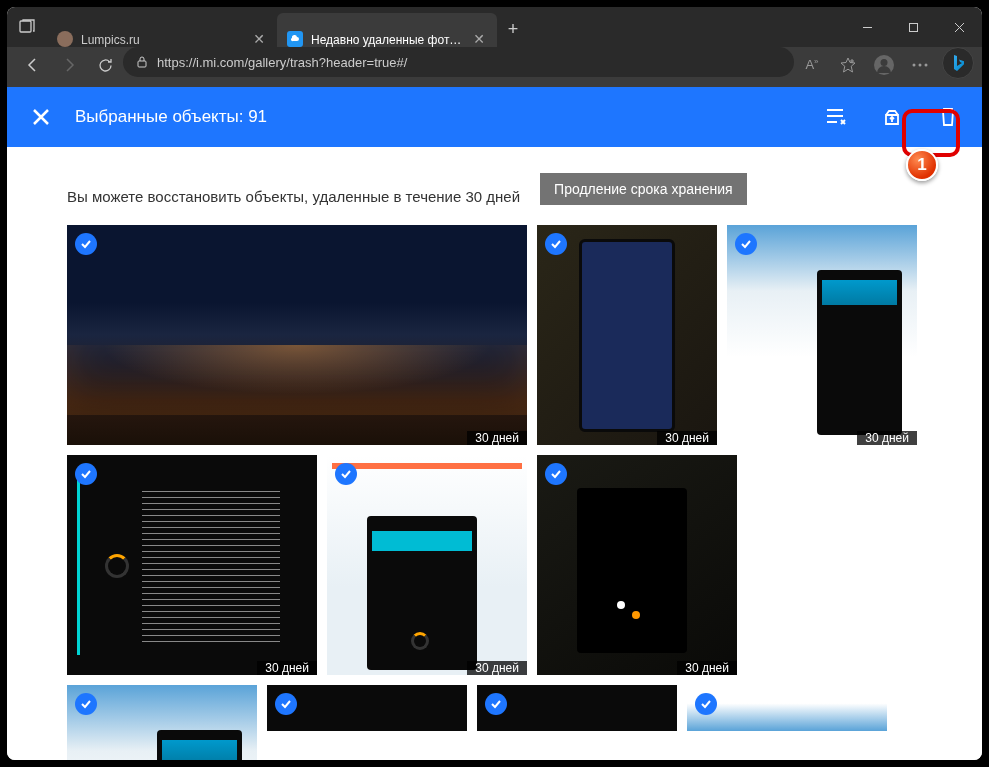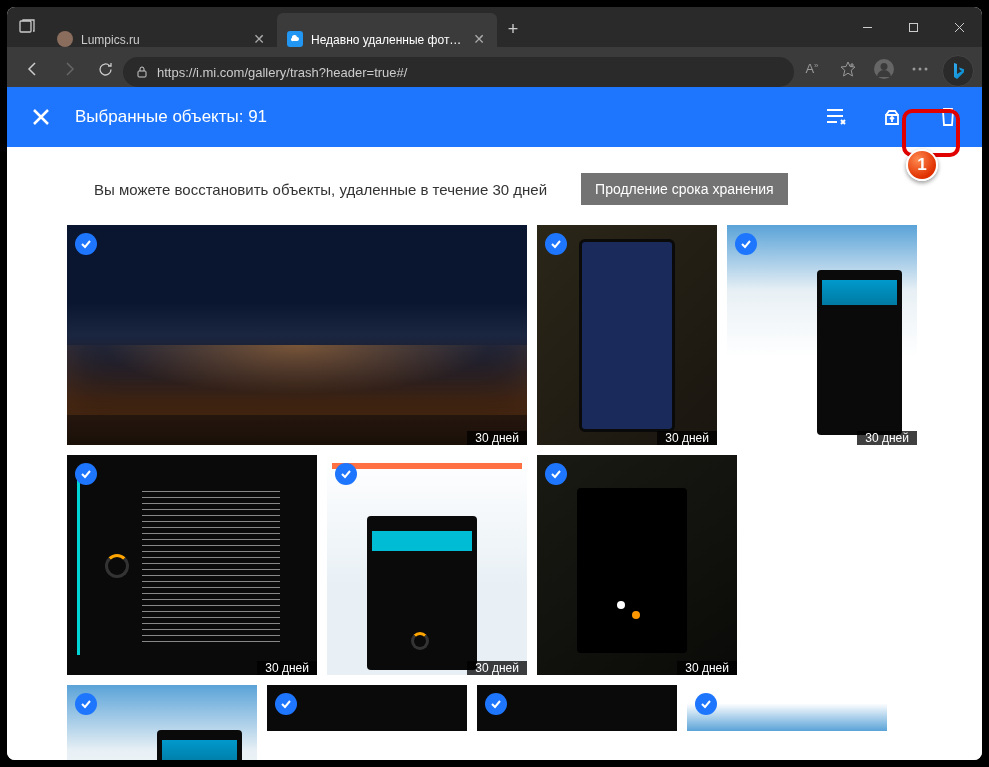--- a/index.html
+++ b/index.html
@@ -12,38 +12,38 @@
 .tab.inactive{background:transparent;color:#ccc;width:230px}
 .tab.active{background:#3b3b3b;color:#fff;width:220px}
 .tab-favicon{width:16px;height:16px;border-radius:3px;flex-shrink:0}
 .favicon-dot{background:#8a6d5c;border-radius:50%}
 .favicon-cloud{background:#2196f3;display:flex;align-items:center;justify-content:center}
 .tab-title{flex:1;white-space:nowrap;overflow:hidden;text-overflow:ellipsis;font-size:12px}
 .tab-close{width:16px;height:16px;color:#aaa;display:flex;align-items:center;justify-content:center;flex-shrink:0;font-size:14px}
 .new-tab{width:32px;height:32px;margin-top:4px;display:flex;align-items:center;justify-content:center;color:#ccc;font-size:18px}
 .win-controls{margin-left:auto;display:flex}
 .win-btn{width:46px;height:40px;display:flex;align-items:center;justify-content:center;color:#ccc}
-.addressbar{height:40px;background:#3b3b3b;display:flex;align-items:flex-end;padding:0 8px;}
+.addressbar{height:40px;background:#3b3b3b;display:flex;align-items:flex-start;padding:0 8px;}
 .nav-btn{width:36px;height:36px;display:flex;align-items:center;justify-content:center;color:#ccc;border-radius:4px}
 .nav-btn.disabled{color:#666}
 .url-box{flex:1;height:30px;background:#2a2a2a;border-radius:15px;display:flex;align-items:center;padding:0 12px;gap:8px;color:#ccc;font-size:13px}
 .url-lock{width:14px;height:14px}
 .addr-icon{width:36px;height:36px;display:flex;align-items:center;justify-content:center;color:#999}
 .bing{width:32px;height:32px;border-radius:50%;border:1px solid #444;display:flex;align-items:center;justify-content:center;background:#2a2a2a;margin-left:4px}
 .content{flex:1;display:flex;overflow:hidden}
 .page{flex:1;background:#fff;overflow-y:auto;position:relative}
 .page::-webkit-scrollbar{width:14px}
 .page::-webkit-scrollbar-track{background:#f0f0f0}
 .page::-webkit-scrollbar-thumb{background:#b0b0b0;border-radius:7px;border:3px solid #f0f0f0}
 .sel-bar{height:60px;background:#1e76ff;display:flex;align-items:center;padding:0 20px;color:#fff;position:sticky;top:0;z-index:10}
 .close-sel{width:28px;height:28px;display:flex;align-items:center;justify-content:center;margin-right:20px}
 .sel-text{font-size:17px}
 .sel-actions{margin-left:auto;display:flex;gap:28px;align-items:center}
 .act-btn{width:28px;height:28px;display:flex;align-items:center;justify-content:center;color:#fff}
-.info-row{padding:26px 87px 20px;display:flex;align-items:center;gap:34px}
+.info-row{padding:26px 60px 20px;display:flex;align-items:flex-end;gap:20px}
 .info-text{font-size:15px;color:#333}
 .extend-btn{background:#737373;color:#fff;padding:8px 14px;font-size:14px;border:none}
 .gallery{padding:0 60px 20px;display:flex;flex-wrap:wrap;gap:10px}
 .photo{position:relative;background:#111;height:220px}
 .photo.w1{width:460px}
 .photo.w2{width:180px}
 .photo.w3{width:190px}
 .photo.w4{width:250px}
 .photo.w5{width:200px}
 .photo.r3{height:46px}

